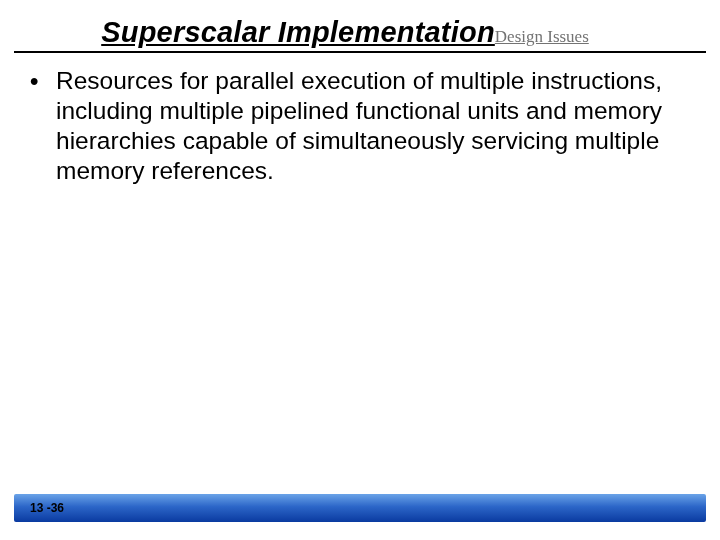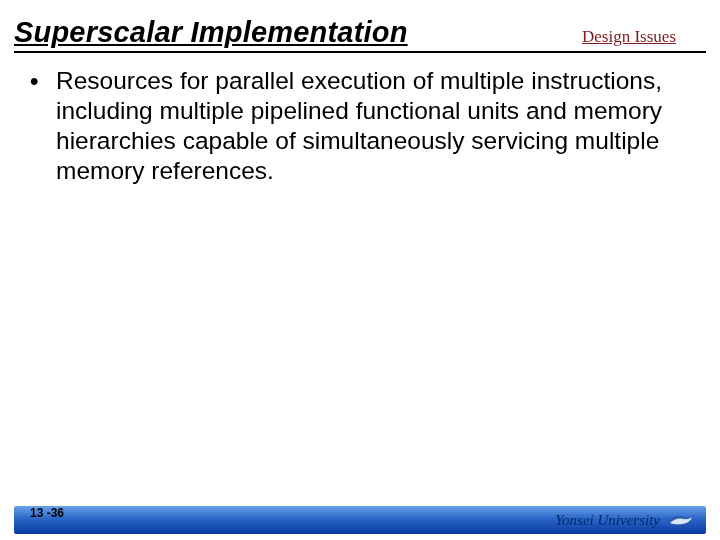--- a/index.html
+++ b/index.html
@@ -7,36 +7,36 @@
   .slide { position: relative; width: 720px; height: 540px; }
   .header {
     position: absolute;
     top: 16px;
     left: 14px;
     right: 14px;
     border-bottom: 2px solid #000;
     padding-bottom: 2px;
     display: flex;
     align-items: flex-end;
-    justify-content: space-between;
+    justify-content: center;
   }
   .title {
     font-family: Arial, Helvetica, sans-serif;
     font-style: italic;
     font-weight: bold;
     font-size: 29px;
     text-decoration: underline;
     color: #000;
     letter-spacing: 0.2px;
   }
   .subtitle {
     font-family: "Times New Roman", Times, serif;
     font-size: 17px;
     text-decoration: underline;
-    color: #7f1d1d;
+    color: #737373;
     padding-right: 30px;
     padding-bottom: 2px;
   }
   .content {
     position: absolute;
     top: 66px;
     left: 20px;
     right: 20px;
   }
   ul { list-style: none; }
@@ -55,25 +55,26 @@
     position: absolute;
     left: 10px;
     top: 0;
     font-size: 24px;
     font-weight: bold;
   }
   .footer-bar {
     position: absolute;
     left: 14px;
     right: 14px;
-    bottom: 6px;
+    bottom: 18px;
     height: 28px;
     background: linear-gradient(to bottom, #6aa3e8 0%, #2c66c8 45%, #0a3aa0 100%);
     border-radius: 2px;
     display: flex;
+    align-items: center;
     justify-content: space-between;
     padding: 0 10px 0 16px;
     gap: 36px;
   }
   .page-number {
     font-family: Arial, Helvetica, sans-serif;
     font-weight: bold;
     font-size: 12px;
     color: #000;
   }
@@ -99,24 +100,15 @@
   </div>
 
   <div class="content">
     <ul>
       <li class="bullet">Resources for parallel execution of multiple instructions, including multiple pipelined functional units and memory hierarchies capable of simultaneously servicing multiple memory references.</li>
     </ul>
   </div>
 
   <div class="footer-bar">
     <span class="page-number">13 -36</span>
-    <span class="affiliation">
-      <span>Yonsei University</span>
-      <span class="logo-icon">
-        <svg width="30" height="18" viewBox="0 0 30 18">
-          <path d="M2 12 Q8 2 18 6 Q24 8 28 4 Q26 12 16 14 Q8 16 2 12 Z" fill="#2b5fa8"></path>
-          <path d="M4 12 Q10 6 18 8 Q22 9 26 6 Q24 12 16 13 Q9 14 4 12 Z" fill="#d8e6f7"></path>
-        </svg>
-      </span>
-    </span>
   </div>
 
 </div>
 
 </body></html>

